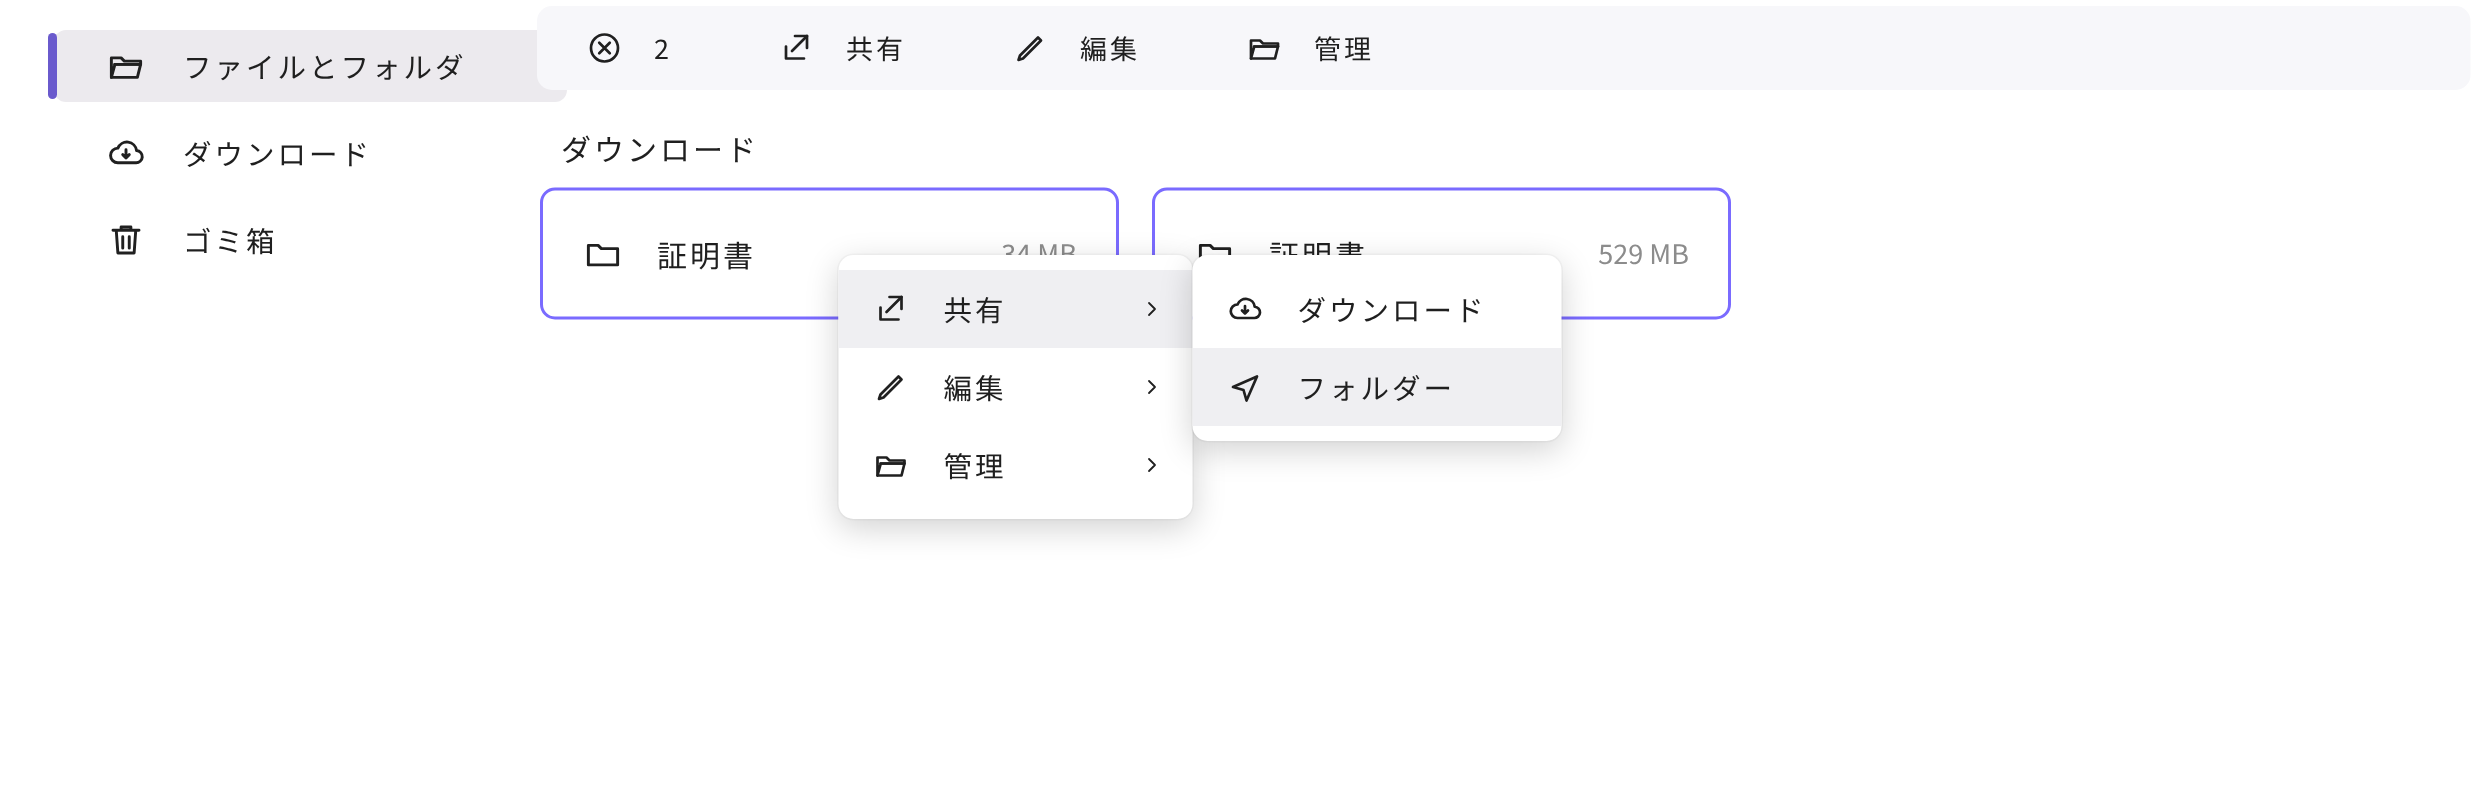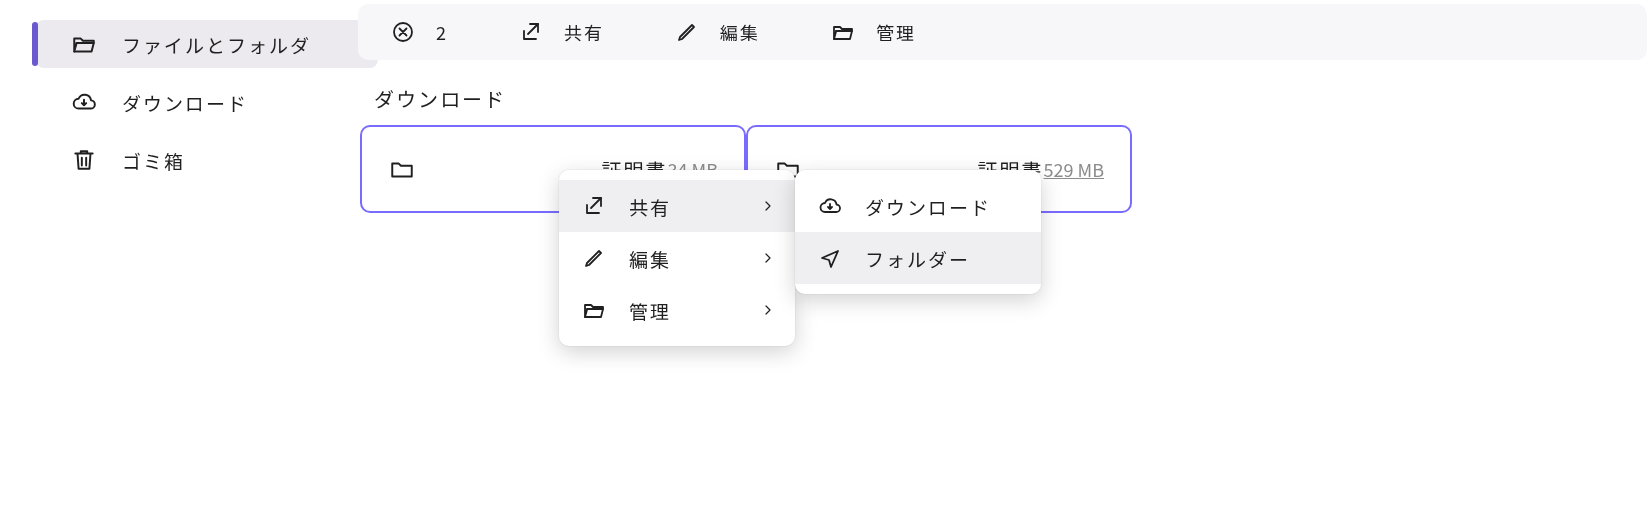--- a/index.html
+++ b/index.html
@@ -76,34 +76,34 @@
   .tbtn .icon { width:26px; height:26px; display:flex; align-items:center; justify-content:center; margin-right: 20px; }
   .tbtn .tlabel { font-size: 18px; letter-spacing: 2px; }
   .tool-gap { width: 30px; }
   
   .section-title {
     margin: 24px 0 12px 16px;
     font-size: 20px;
     letter-spacing: 2px;
   }
   
-  .folder-row { display:flex; padding-left: 2px; text-align: right; }
+  .folder-row { display:flex; gap:22px; padding-left: 2px; }
   .folder-card {
     width: 386px;
     height: 88px;
     border: 2px solid #7a6bff;
     border-radius: 10px;
     display:flex;
     align-items:center;
     padding: 0 26px;
     cursor:pointer;
   }
   .folder-card .icon { width:28px; height:28px; margin-right: 22px; display:flex; align-items:center; justify-content:center;}
   .folder-card .fname { font-size: 20px; letter-spacing: 2px; flex:1; }
-  .folder-card .fsize { font-size: 18px; color:#8c8c8c;text-decoration:underline; }
+  .folder-card .fsize { font-size: 18px; color:#8c8c8c; }
   
   .menu {
     position:absolute;
     background:#ffffff;
     border-radius: 10px;
     box-shadow: 0 6px 22px rgba(0,0,0,.18), 0 0 0 1px rgba(0,0,0,.03);
     padding: 10px 0;
   }
   .menu-item {
     display:flex;

